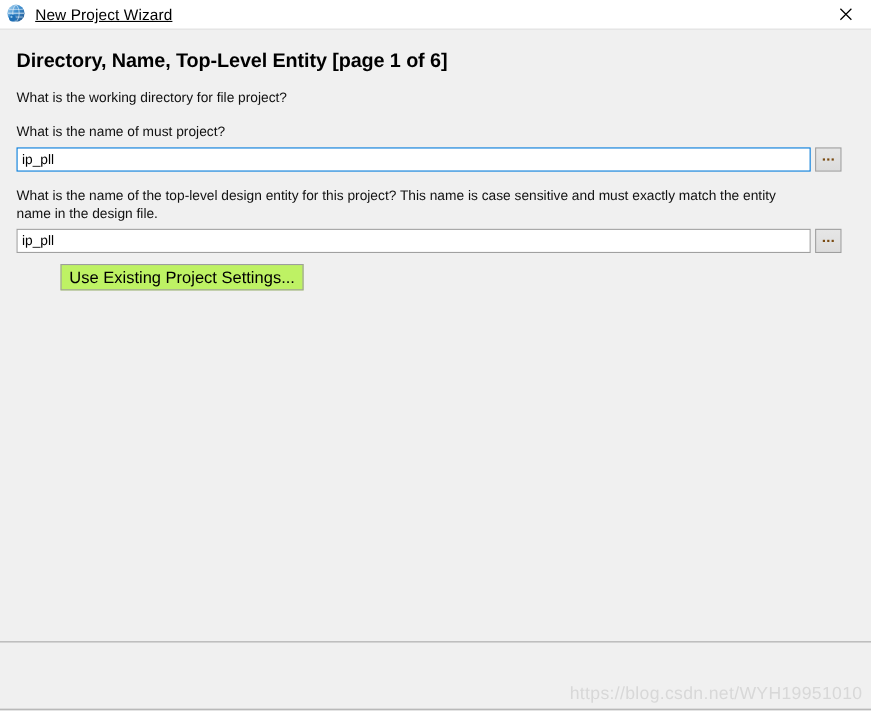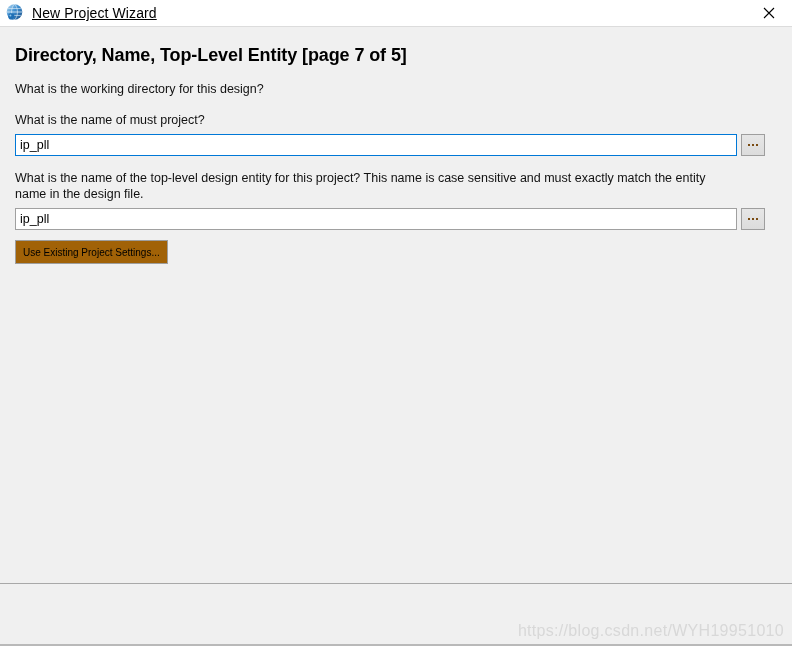--- a/index.html
+++ b/index.html
@@ -129,27 +129,28 @@
     height: 2px;
     background: #7a4b12;
     display: block;
   }
   .settings-btn {
     margin-top: 10px;
     height: 24px;
     padding: 0 7px;
     box-sizing: border-box;
     border: 1px solid #9e9e9e;
-    background: #a16207;
-    font-family: "Liberation Sans", sans-serif;
-    font-size: 10px;
+    background: #bef264;
+    font-family: "Liberation Sans", sans-serif;
+    font-size: 15px;
     color: #000000;
     display: inline-flex;
     align-items: center;
     cursor: default;
+    margin-left: 40px;
   }
 
   
   .footer {
     flex: 0 0 auto;
     height: 61px;
     position: relative;
     border-top: 1px solid #a8a8a8;
     box-sizing: border-box;
     background: #f0f0f0;
@@ -220,24 +221,24 @@
     <span class="title-text">New Project Wizard</span>
     <div class="close-btn">
       <svg width="12" height="12" viewBox="0 0 12 12" xmlns="http://www.w3.org/2000/svg">
         <path d="M1 1 L11 11 M11 1 L1 11" stroke="#000000" stroke-width="1.1" fill="none"></path>
       </svg>
     </div>
   </div>
 
   <div class="content">
 
-    <div class="page-heading">Directory, Name, Top-Level Entity [page 7 of 5]</div>
+    <div class="page-heading">Directory, Name, Top-Level Entity [page 1 of 6]</div>
 
     
-    <div class="question">What is the working directory for this design?</div>
+    <div class="question">What is the working directory for file project?</div>
 
     
     <div class="question">What is the name of must project?</div>
     <div class="field-row">
       <input class="text-input focused" type="text" value="ip_pll" style="">
       <div class="browse-btn">
         <span class="dot"></span>
         <span class="dot"></span>
         <span class="dot"></span>
       </div>

